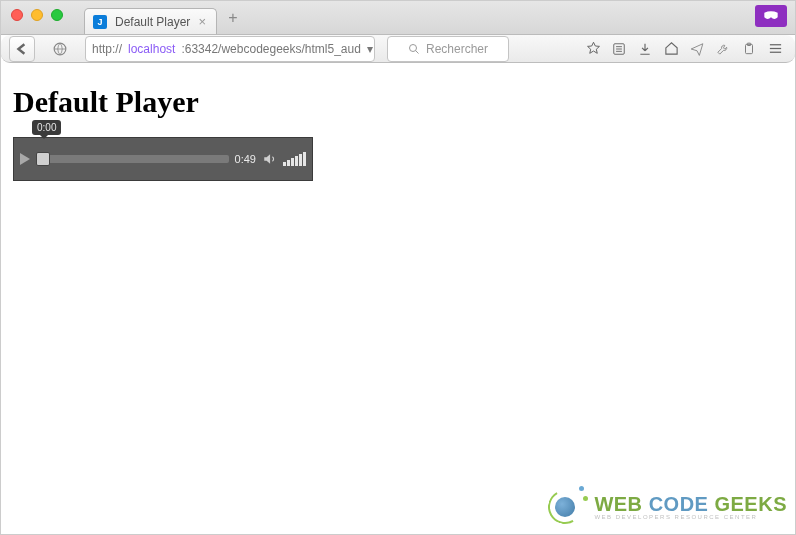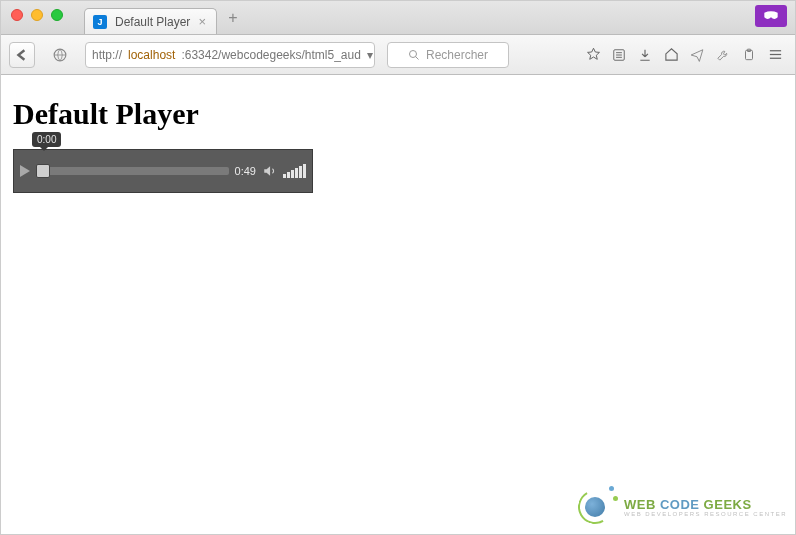--- a/index.html
+++ b/index.html
@@ -60,42 +60,42 @@
   }
   .ext-badge{
     position:absolute; right:8px; top:4px;
     width:32px;height:22px;border-radius:3px;
     background:#8e2fc0;
     display:flex;align-items:center;justify-content:center;
   }
   .ext-badge svg{fill:#fff}
 
   .toolbar {
-    height: 40px;
+    height: 28px;
     background: linear-gradient(#f8f8f8,#eaeaea);
     border-bottom: 1px solid #bdbdbd;
     display:flex; align-items:center;
     gap:12px; padding:0 8px;
-    font-size:13px; color:#555;
+    font-size:13px; color:#555;border-radius:9px;
   }
   .tb-btn {
     width:26px;height:26px;border:1px solid #c4c4c4;border-radius:4px;
     background:linear-gradient(#fff,#eee);
     display:flex;align-items:center;justify-content:center;
     color:#666;cursor:pointer;
   }
   .tb-btn.flat{border:none;background:none;}
   .urlbar {
     flex:0 0 290px; height:26px;
     border:1px solid #c4c4c4; border-radius:4px;
     background:#fff; display:flex;align-items:center;
     padding:0 6px; gap:6px; color:#777; font-size:12px;
     overflow:hidden;white-space:nowrap;
   }
-  .urlbar .host{color:#a16207;}
+  .urlbar .host{color:#8b5cf6;}
   .reload{margin-left:auto;color:#777;}
   .searchbar{
     flex:0 0 120px;height:26px;
     border:1px solid #c4c4c4;border-radius:4px;background:#fff;
     display:flex;align-items:center;gap:6px;padding:0 20px;color:#9a9a9a;
     font-size:12px;
   }
   .icon-row{display:flex;gap:2px;margin-left:auto}
   .icon-row .tb-btn{border:none;background:none;width:24px}
 
@@ -170,21 +170,21 @@
     transform:rotate(15deg);
   }
   .watermark .planet{
     position:absolute;left:11px;top:11px;width:20px;height:20px;border-radius:50%;
     background:radial-gradient(circle at 35% 35%, #6fa9d6, #2d6d9e);
   }
   .watermark .dot{position:absolute;width:5px;height:5px;border-radius:50%;background:#5aa0d0}
   .watermark .d1{right:2px;top:0}
   .watermark .d2{right:-2px;top:10px;background:#8cc63f}
   .watermark-text{line-height:1}
-  .watermark-text .t1{font-size:13px;font-weight:bold;color:#6fa12f;letter-spacing:.5px}
+  .watermark-text .t1{font-size:20px;font-weight:bold;color:#6fa12f;letter-spacing:.5px}
   .watermark-text .t1 .alt{color:#4f90bc}
   .watermark-text .t2{font-size:6px;color:#b9b9b9;letter-spacing:1.5px}
 
   svg{display:block}
 </style>
 </head>
 <body>
 
 <div class="titlebar">
   <div class="traffic-lights">

